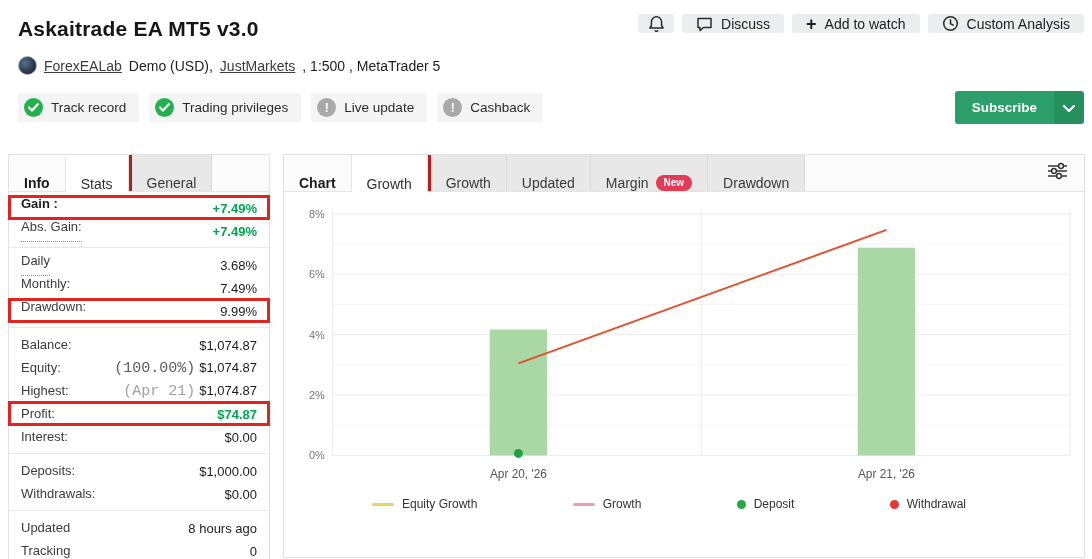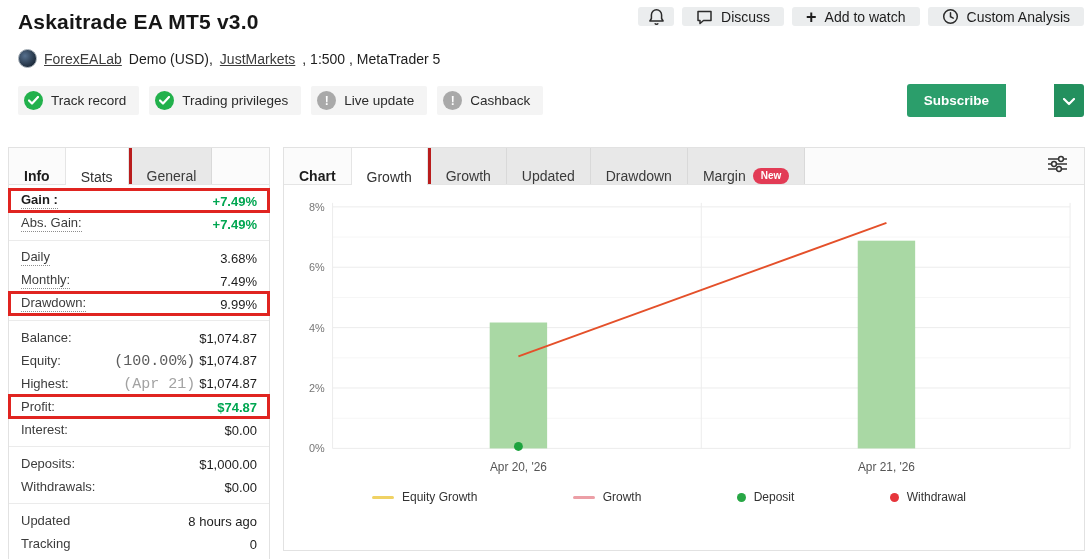--- a/index.html
+++ b/index.html
@@ -1,20 +1,20 @@
 <!DOCTYPE html>
 <html><head>
 <meta charset="utf-8">
 <style>
   * { margin:0; padding:0; box-sizing:border-box; }
   html,body { width:1092px; height:559px; background:#fff; overflow:hidden;
     font-family:"Liberation Sans", sans-serif; color:#212121; }
 
   
-  .row1 { display:flex; justify-content:space-between; align-items:flex-start; padding:7px 8px 0 18px; }
+  .row1 { display:flex; justify-content:space-between; align-items:flex-start; padding:14px 8px 0 18px; }
   .page-title { font-size:21px; font-weight:700; color:#161616; letter-spacing:.2px; padding-top:3px; }
   .actions { display:flex; gap:8px; }
   .act-btn { display:flex; align-items:center; gap:8px; height:19px; padding:0 14px;
     background:#ebedee; border-radius:3px; font-size:14px; color:#1d1d1d; cursor:pointer; }
   .act-btn.icon-only { width:36px; justify-content:center; padding:0; }
   .act-btn svg { display:block; }
   .plus-glyph { font-size:18px; font-weight:700; line-height:1; }
 
   .row2 { display:flex; align-items:center; gap:7px; padding:15px 0 0 18px; font-size:14px; }
   .avatar { width:19px; height:19px; border-radius:50%;
@@ -23,21 +23,21 @@
   .acct-text { color:#1d1d1d; }
 
   .row3 { display:flex; align-items:center; gap:10px; padding:16px 8px 0 18px; }
   .badge { display:flex; align-items:center; gap:8px; height:29px; padding:0 13px 0 6px;
     background:#f4f4f4; border-radius:2px; font-size:13.5px; color:#2a2a2a; }
   .badge-ic { width:19px; height:19px; border-radius:50%; display:flex; align-items:center;
     justify-content:center; color:#fff; font-weight:700; font-size:12px; }
   .badge-ic.ok { background:#22b14c; }
   .badge-ic.warn { background:#a9a9a9; }
   .badge-ic svg { display:block; }
-  .subscribe { margin-left:auto; display:flex; height:33px; border-radius:3px; overflow:hidden; cursor:pointer;gap:48px; }
+  .subscribe { margin-left:auto; display:flex; height:33px; border-radius:3px; overflow:hidden; cursor:pointer; }
   .subscribe .main { background:#2b9e6b; color:#fff; font-size:13.5px; font-weight:700;
     display:flex; align-items:center; padding:0 17px; }
   .subscribe .caret { background:#23905e; width:30px; display:flex; align-items:center; justify-content:center; }
 
   
   .main-area { display:flex; align-items:flex-start; gap:13px; margin:30px 7px 0 8px; }
   .panel { background:#fff; border:1px solid #e2e2e2; }
   .stats-panel { width:262px; }
   .chart-panel { flex:1; min-height:404px; display:flex; flex-direction:column; }
 
@@ -54,21 +54,21 @@
   .new-pill { background:#e23b55; color:#fff; font-size:10px; font-weight:700; line-height:1;
     padding:3px 8px; border-radius:9px; }
   .tune-btn { margin-left:auto; display:flex; align-items:center; padding:0 16px; cursor:pointer; }
 
   
   .stats-body { padding:4px 0 6px 0; }
   .srow { display:flex; justify-content:space-between; align-items:center; height:23px;
     padding:0 12px; position:relative; }
   .srow.hl { outline:3px solid #e02420; outline-offset:-2px; z-index:2; }
   .lbl { font-size:13px; color:#3c3c3c; }
-  .lbl.dotted { border-bottom:1px dotted #8d8d8d; padding-bottom:1px; }
+  .lbl.dotted { border-bottom:1px dotted #8d8d8d; padding-bottom:7px; }
   .lbl.bold { font-weight:700; color:#1c1c1c; }
   .val { font-size:13px; color:#1c1c1c; }
   .val.green { color:#00a651; font-weight:700; }
   .pfx { color:#5c5c5c; margin-right:4px; font-size:15px;font-family:Liberation Mono, monospace; }
   .pfx.dimmer { color:#a2a2a2; }
   .sdiv { border-top:1px solid #ebebeb; margin:5px 0; }
 
   
   .chart-wrap { padding:8px 4px 0 4px; }
   .chart-svg { display:block; width:100%; height:auto; }
@@ -248,25 +248,25 @@
         <div class="tab active">
           <span>Growth</span>
         </div>
         <div class="tab gray">
           <span>Growth</span>
         </div>
         <div class="tab gray">
           <span>Updated</span>
         </div>
         <div class="tab gray">
-          <span>Drawdown</span>
-        </div>
-        <div class="tab gray">
           <span>Margin</span>
           <span class="new-pill">New</span>
+        </div>
+        <div class="tab gray">
+          <span>Drawdown</span>
         </div>
         <div class="tune-btn">
           <span><svg width="21" height="18" viewBox="0 0 21 18">
               <line x1="1" y1="4" x2="20" y2="4" stroke="#333" stroke-width="1.5"></line>
               <circle cx="14" cy="4" r="2.4" fill="#fff" stroke="#333" stroke-width="1.5"></circle>
               <line x1="1" y1="9" x2="20" y2="9" stroke="#333" stroke-width="1.5"></line>
               <circle cx="7" cy="9" r="2.4" fill="#fff" stroke="#333" stroke-width="1.5"></circle>
               <line x1="1" y1="14" x2="20" y2="14" stroke="#333" stroke-width="1.5"></line>
               <circle cx="12" cy="14" r="2.4" fill="#fff" stroke="#333" stroke-width="1.5"></circle>
             </svg></span>

